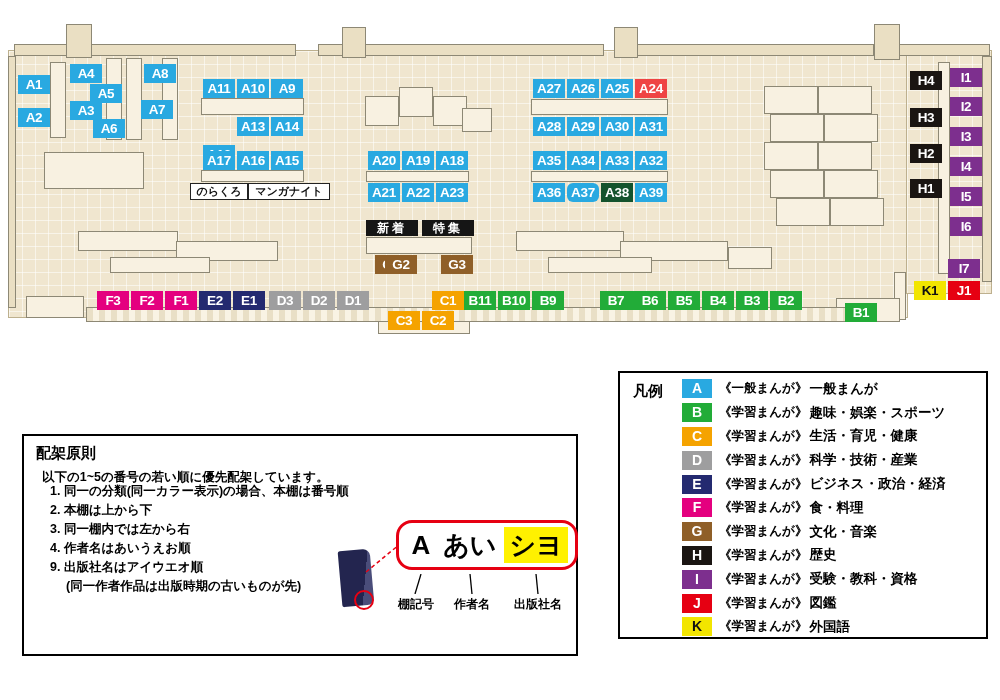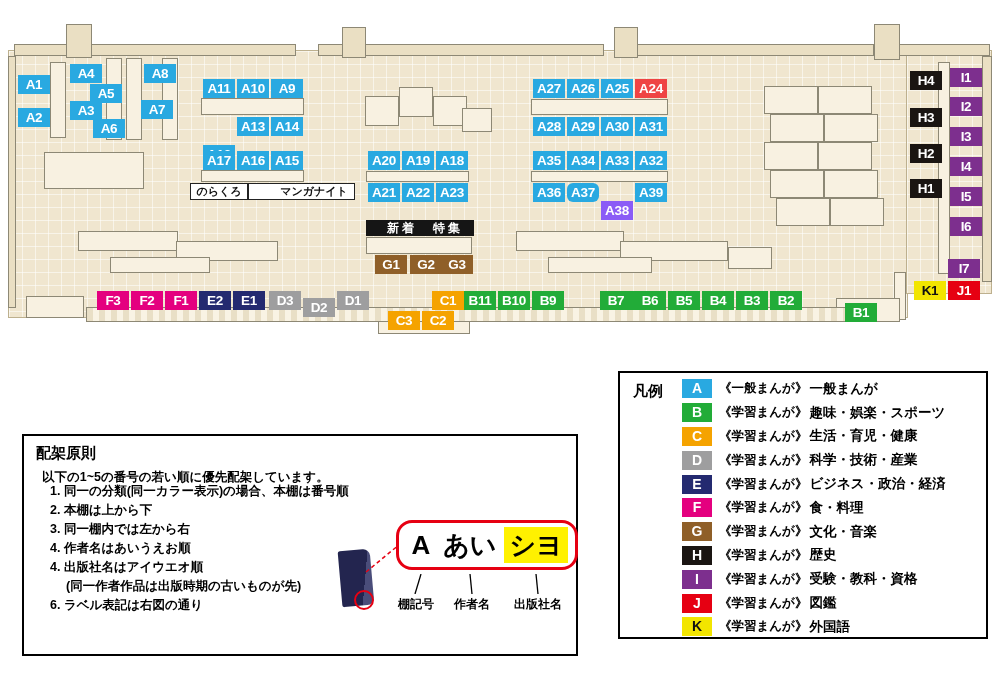--- a/index.html
+++ b/index.html
@@ -139,32 +139,32 @@
       <div class="lbl" style="left: 533px; top: 117px; background: rgb(41, 169, 225);">A28</div>
       <div class="lbl" style="left: 567px; top: 117px; background: rgb(41, 169, 225);">A29</div>
       <div class="lbl" style="left: 601px; top: 117px; background: rgb(41, 169, 225);">A30</div>
       <div class="lbl" style="left: 635px; top: 117px; background: rgb(41, 169, 225);">A31</div>
       <div class="lbl" style="left: 533px; top: 151px; background: rgb(41, 169, 225);">A35</div>
       <div class="lbl" style="left: 567px; top: 151px; background: rgb(41, 169, 225);">A34</div>
       <div class="lbl" style="left: 601px; top: 151px; background: rgb(41, 169, 225);">A33</div>
       <div class="lbl" style="left: 635px; top: 151px; background: rgb(41, 169, 225);">A32</div>
       <div class="lbl" style="left: 533px; top: 183px; background: rgb(41, 169, 225);">A36</div>
       <div class="lbl" style="left: 567px; top: 183px; background: rgb(41, 169, 225); border-radius: 6px;">A37</div>
-      <div class="lbl" style="left: 601px; top: 201px; background: #8b5cf6;">A38</div>
+      <div class="lbl" style="left: 601px; top: 183px; background: #14532d;">A38</div>
       <div class="lbl" style="left: 635px; top: 183px; background: rgb(41, 169, 225);">A39</div>
       <div class="lbl" style="left: 375px; top: 255px; background: rgb(143, 95, 40);">G1</div>
-      <div class="lbl" style="left: 410px; top: 255px; background: rgb(143, 95, 40); text-align: center;">G2</div>
+      <div class="lbl" style="left: 385px; top: 255px; background: rgb(143, 95, 40); text-align: center;">G2</div>
       <div class="lbl" style="left: 441px; top: 255px; background: rgb(143, 95, 40);">G3</div>
       <div class="lbl" style="left: 97px; top: 291px; background: rgb(228, 0, 127);">F3</div>
       <div class="lbl" style="left: 131px; top: 291px; background: rgb(228, 0, 127);">F2</div>
       <div class="lbl" style="left: 165px; top: 291px; background: rgb(228, 0, 127);">F1</div>
       <div class="lbl" style="left: 199px; top: 291px; background: rgb(36, 42, 112);">E2</div>
       <div class="lbl" style="left: 233px; top: 291px; background: rgb(36, 42, 112);">E1</div>
       <div class="lbl" style="left: 269px; top: 291px; background: rgb(158, 158, 159);">D3</div>
-      <div class="lbl" style="left: 303px; top: 291px; background: rgb(158, 158, 159); margin-top: 7px;">D2</div>
+      <div class="lbl" style="left: 303px; top: 291px; background: rgb(158, 158, 159);">D2</div>
       <div class="lbl" style="left: 337px; top: 291px; background: rgb(158, 158, 159);">D1</div>
       <div class="lbl" style="left: 432px; top: 291px; background: rgb(245, 163, 0);">C1</div>
       <div class="lbl" style="left: 464px; top: 291px; background: rgb(34, 172, 56);">B11</div>
       <div class="lbl" style="left: 498px; top: 291px; background: rgb(34, 172, 56);">B10</div>
       <div class="lbl" style="left: 532px; top: 291px; background: rgb(34, 172, 56);">B9</div>
       <div class="lbl" style="left: 566px; top: 291px; background: rgb(34, 172, 56); margin-left: 41px;">B8</div>
       <div class="lbl" style="left: 600px; top: 291px; background: rgb(34, 172, 56);">B7</div>
       <div class="lbl" style="left: 634px; top: 291px; background: rgb(34, 172, 56);">B6</div>
       <div class="lbl" style="left: 668px; top: 291px; background: rgb(34, 172, 56);">B5</div>
       <div class="lbl" style="left: 702px; top: 291px; background: rgb(34, 172, 56);">B4</div>
@@ -180,22 +180,22 @@
       <div class="lbl" style="left: 950px; top: 68px; background: rgb(125, 47, 142);">I1</div>
       <div class="lbl" style="left: 950px; top: 97px; background: rgb(125, 47, 142);">I2</div>
       <div class="lbl" style="left: 950px; top: 127px; background: rgb(125, 47, 142);">I3</div>
       <div class="lbl" style="left: 950px; top: 157px; background: rgb(125, 47, 142);">I4</div>
       <div class="lbl" style="left: 950px; top: 187px; background: rgb(125, 47, 142);">I5</div>
       <div class="lbl" style="left: 950px; top: 217px; background: rgb(125, 47, 142);">I6</div>
       <div class="lbl" style="left: 948px; top: 259px; background: rgb(125, 47, 142);">I7</div>
       <div class="lbl" style="left: 914px; top: 281px; background: rgb(242, 229, 0); color: rgb(17, 17, 17);">K1</div>
       <div class="lbl" style="left: 948px; top: 281px; background: rgb(230, 0, 18);">J1</div>
       <div class="sign" style="left: 190px; top: 183px; width: 56px;">のらくろ</div>
-      <div class="sign" style="left: 248px; top: 183px; width: 80px; padding-left: 25px;">マンガナイト</div>
-      <div class="bsign" style="left: 366px; top: 220px; width: 72px;">新着</div>
+      <div class="sign" style="left: 248px; top: 183px; width: 80px;">マンガナイト</div>
+      <div class="bsign" style="left: 366px; top: 220px; width: 52px;">新着</div>
       <div class="bsign" style="left: 422px; top: 220px; width: 52px;">特集</div>
     </div>
 
   <div class="legend">
     <div class="legend-title">凡例</div>
     <div class="legend-rows" id="legend-rows">
         <div class="lrow">
           <span class="lswatch" style="background: rgb(41, 169, 225);">A</span>
           <span class="ltag">《一般まんが》</span>
           <span class="lname">一般まんが</span>
@@ -254,23 +254,22 @@
   </div>
 
   <div class="principles">
     <div class="p-title">配架原則</div>
     <div class="p-intro">以下の1~5の番号の若い順に優先配架しています。</div>
     <div class="p-items" id="p-items">
         <div class="p-item">1. 同一の分類(同一カラー表示)の場合、本棚は番号順</div>
         <div class="p-item">2. 本棚は上から下</div>
         <div class="p-item">3. 同一棚内では左から右</div>
         <div class="p-item">4. 作者名はあいうえお順</div>
-        <div class="p-item">4. 出版社名はアイウエオ順</div>
+        <div class="p-item">9. 出版社名はアイウエオ順</div>
         <div class="p-item p-item-note">(同一作者作品は出版時期の古いものが先)</div>
-        <div class="p-item">6. ラベル表記は右図の通り</div>
       </div>
 
     <div class="book"></div>
     <div class="book-circle"></div>
     <svg class="leader" width="44" height="34" viewBox="0 0 44 34">
       <line x1="4" y1="30" x2="38" y2="2" stroke="#e60012" stroke-width="1.5" stroke-dasharray="4 3"></line>
     </svg>
 
     <div class="demo-box">
       <span class="seg">A</span>

